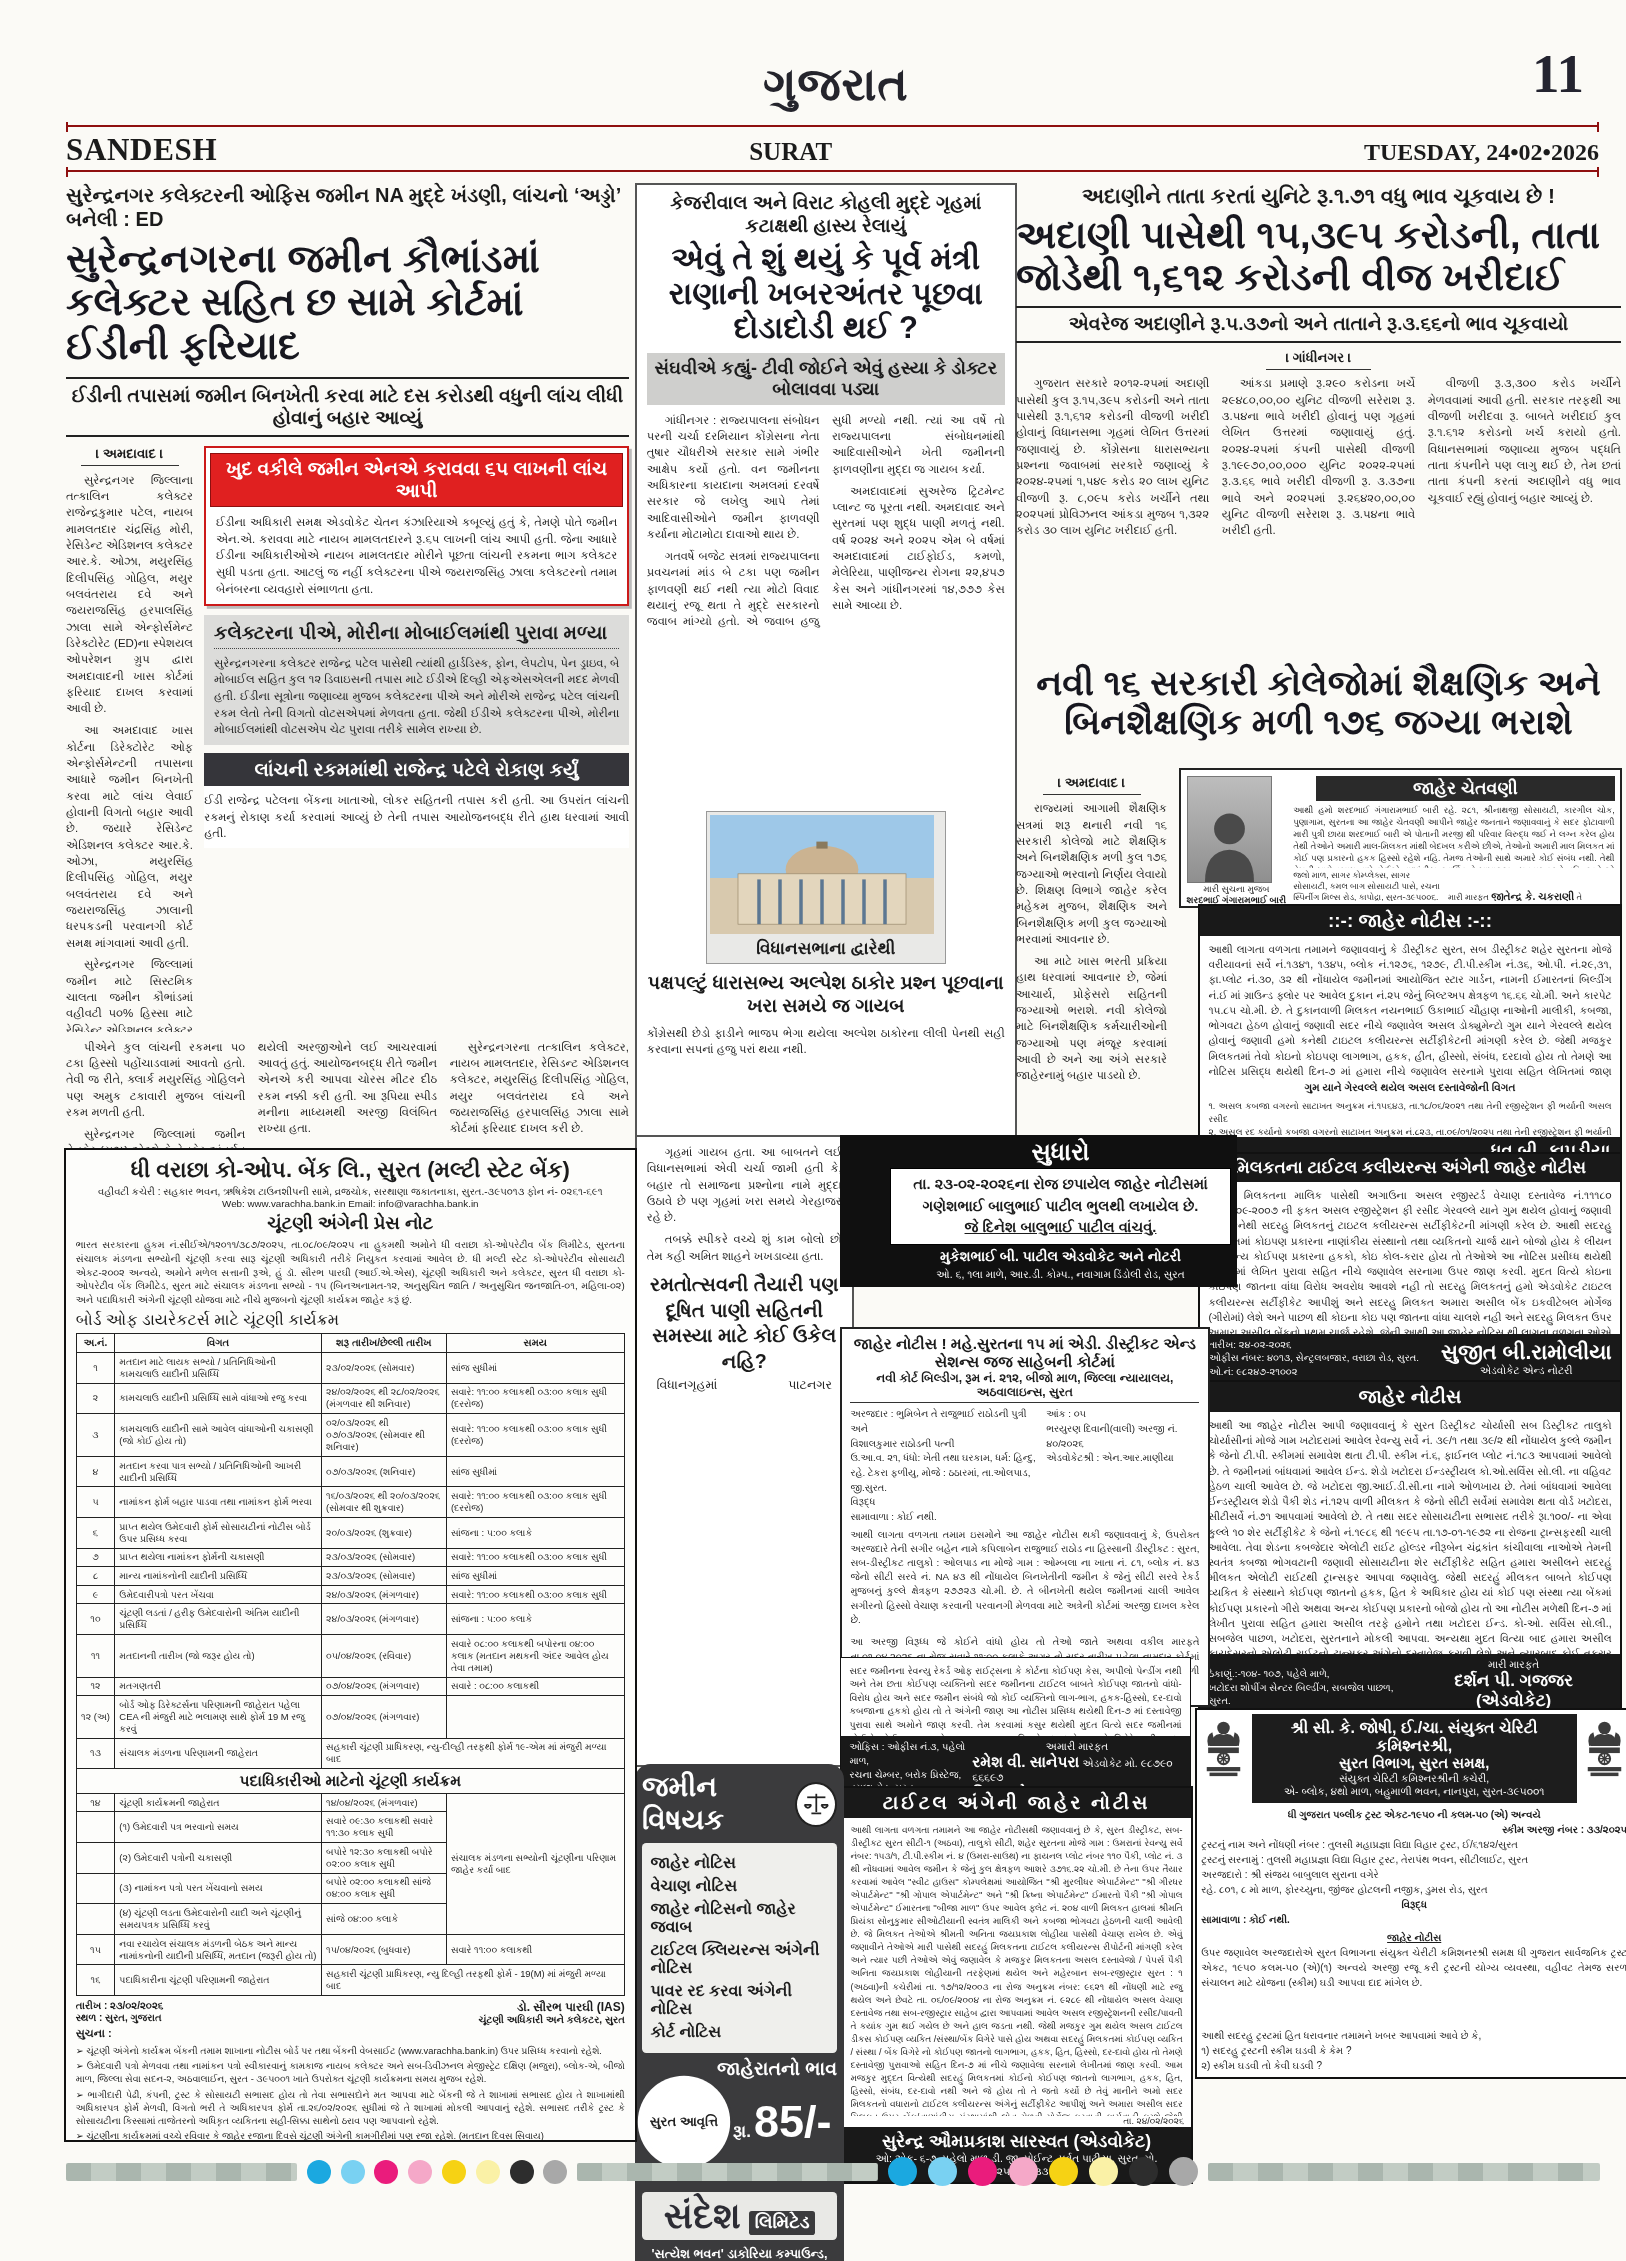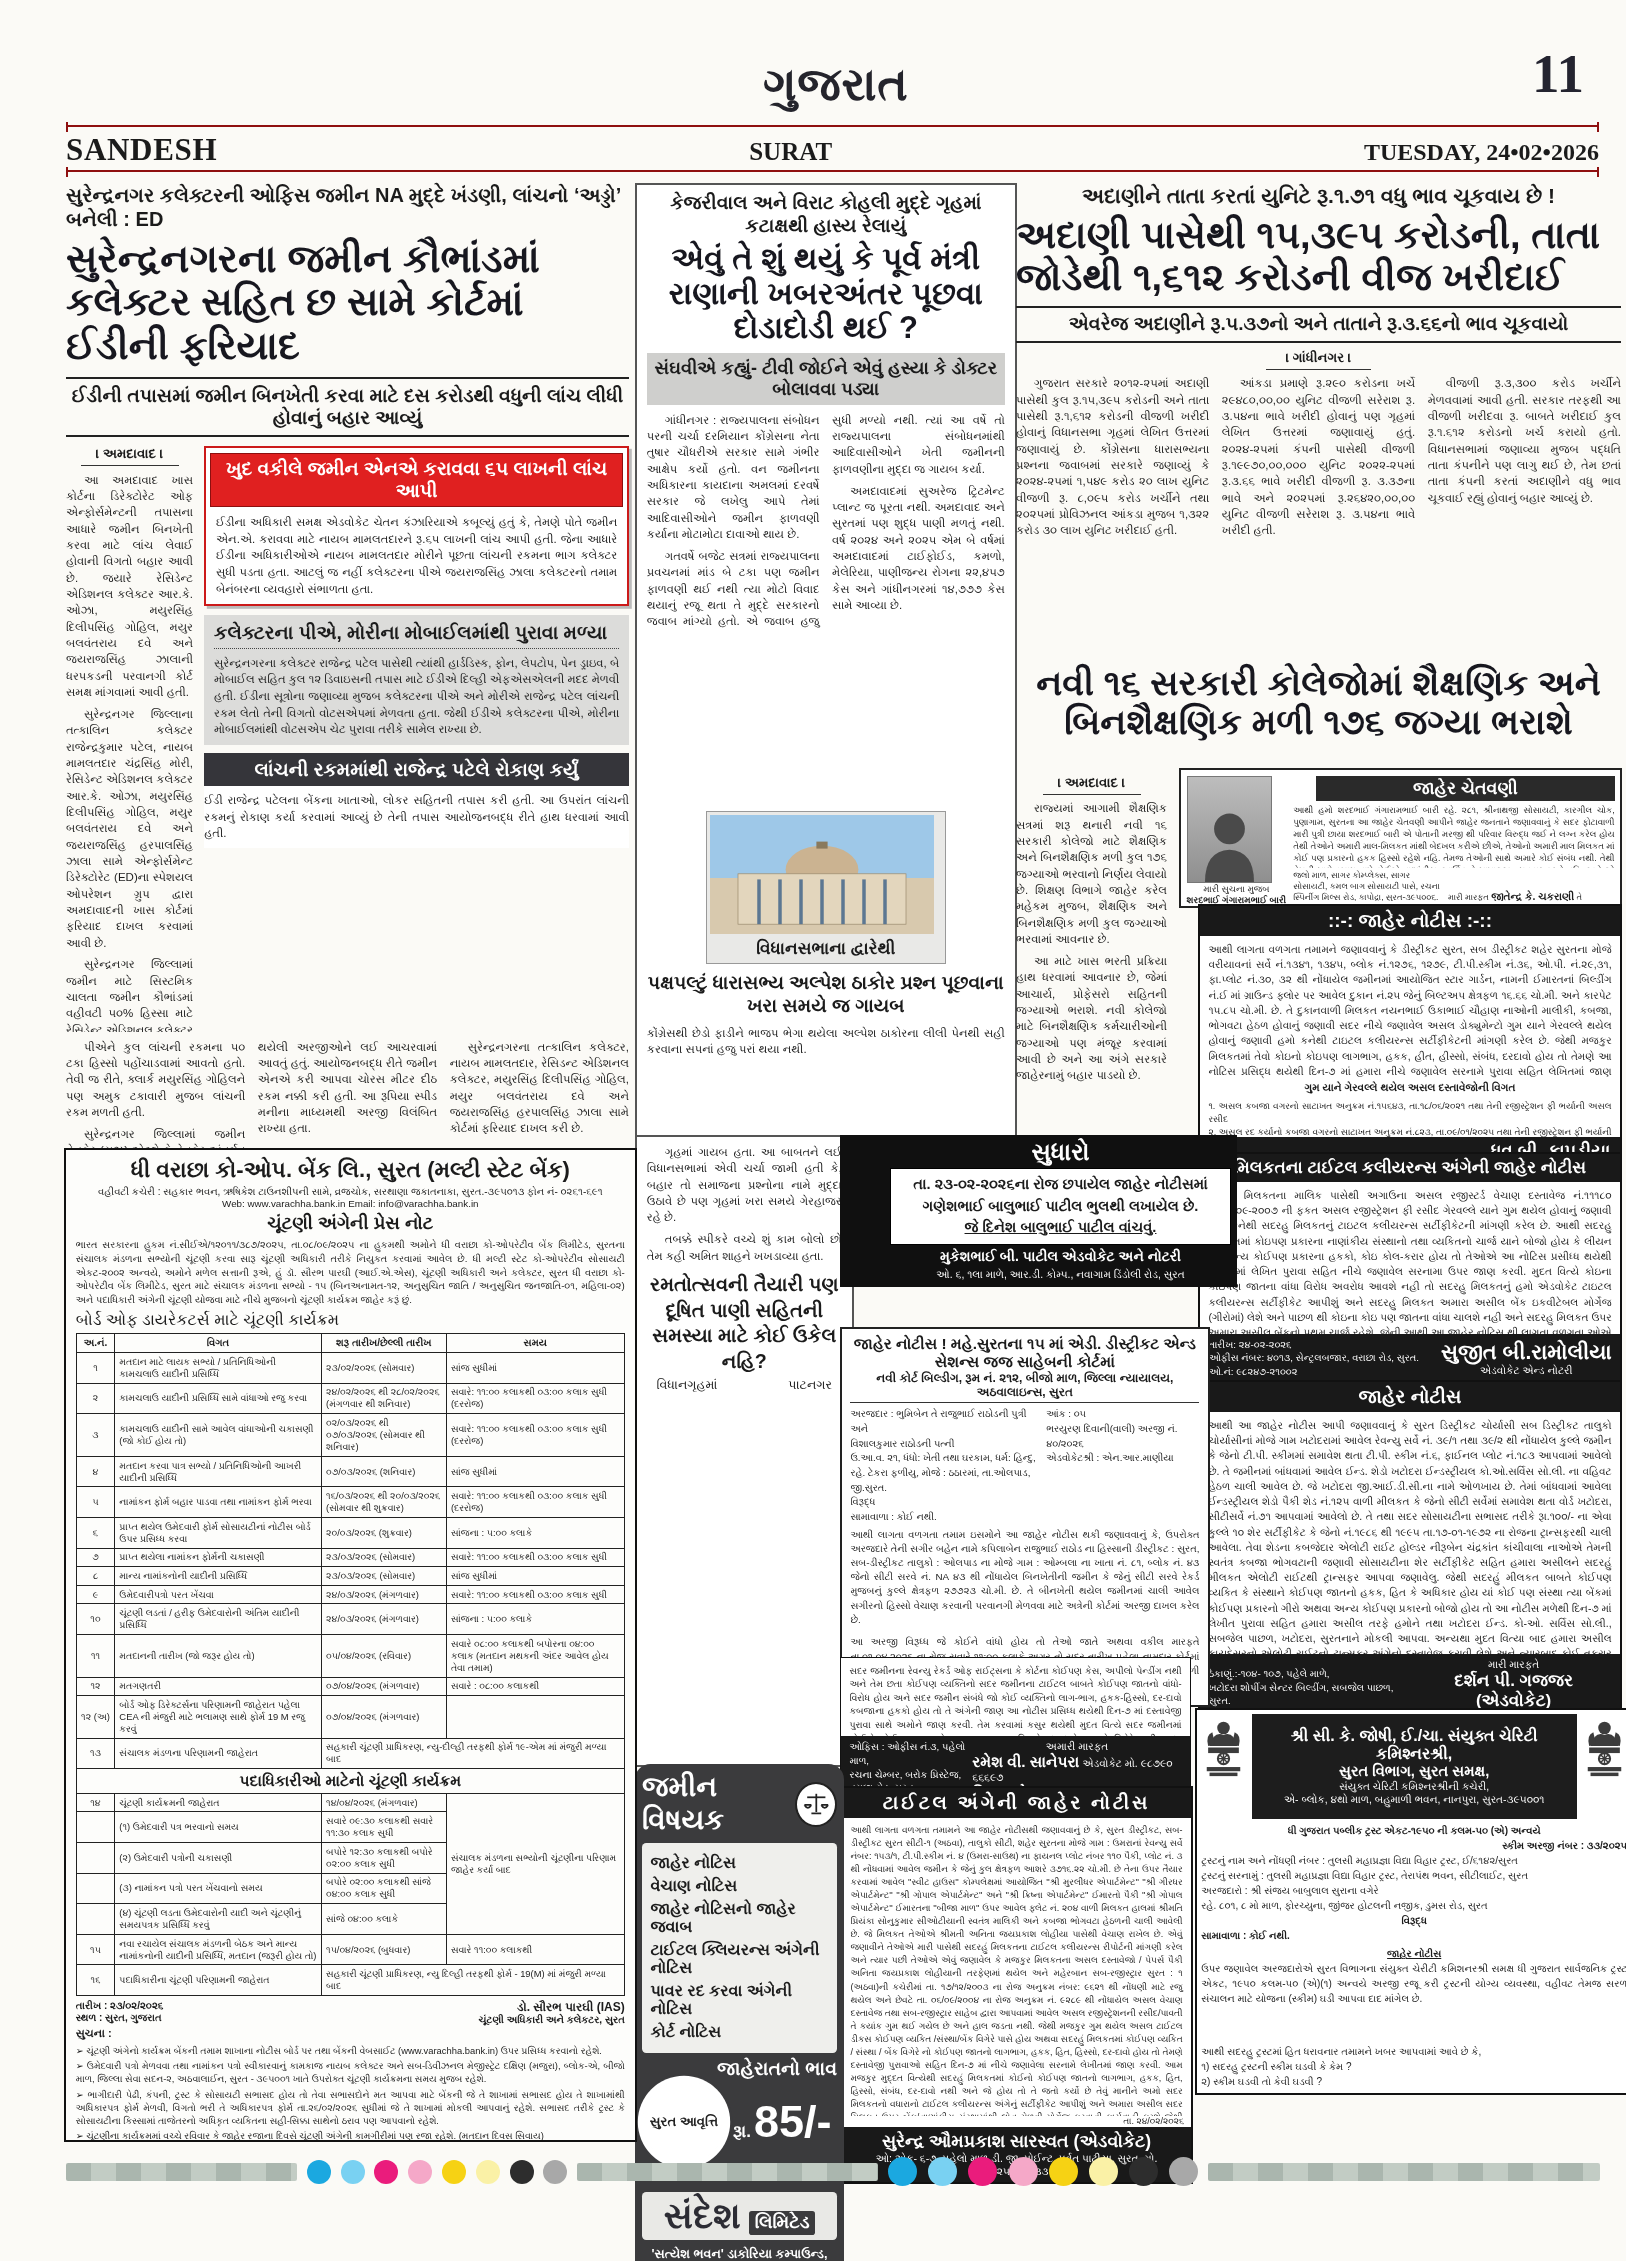--- a/index.html
+++ b/index.html
@@ -107,21 +107,21 @@
   .court-title{font-weight:bold;font-size:15.4px;text-align:center;}
   .court-sub{font-weight:bold;font-size:12px;text-align:center;border-bottom:1.4px solid #333;padding-bottom:3.5px;margin-bottom:4.2px;}
   .court-meta{display:flex;justify-content:space-between;font-size:9.8px;line-height:1.5;}
   .court-meta .r{min-width:38%;}
   
   .seal-row{display:flex;align-items:flex-start;gap:5.6px;}
   .reg-row{position:absolute;display:flex;align-items:center;gap:9.8px;}
   .reg-bar{height:18px;background:#b8c2bb;border-radius:2.1px;
            background-image:repeating-linear-gradient(90deg,#aab6ae 0 25px,#c2ccc4 25px 50px);}
   .reg-dot{width:29px;height:29px;border-radius:50%;}
-  .charity-head{background:#1d1d1d;color:#fff;text-align:center;padding:13px;font-weight:bold;}
+  .charity-head{background:#1d1d1d;color:#fff;text-align:center;padding:5px;font-weight:bold;}
   .charity-head .l1{font-size:16px;}
   .charity-head .l2{font-size:14.7px;}
   .charity-head .l3{font-size:10.5px;font-weight:normal;}
   .chr-line{font-size:10px;line-height:1.5;}
   .center{text-align:center;}
   .b{font-weight:bold;}
 </style>
 </head>
 <body>
 
@@ -138,22 +138,22 @@
   <div class="rule" style="top:170px;"></div>
 
   <div class="abs" style="left:66px;top:183px;width:563px;">
     <div class="kicker">સુરેન્દ્રનગર કલેક્ટરની ઓફિસ જમીન NA મુદ્દે ખંડણી, લાંચનો ‘અડ્ડો’ બનેલી : ED</div>
     <div class="headline" style="font-size:39px;margin:5.6px 0 9.8px;">સુરેન્દ્રનગરના જમીન કૌભાંડમાં કલેક્ટર સહિત છ સામે કોર્ટમાં ઈડીની ફરિયાદ</div>
     <div class="subhead-rules">ઈડીની તપાસમાં જમીન બિનખેતી કરવા માટે દસ કરોડથી વધુની લાંચ લીધી હોવાનું બહાર આવ્યું</div>
     <div style="display:flex;gap:11.2px;margin-top:9.8px;">
       <div style="width:127px;flex:none;">
         <div class="dateline" style="width:98px;">। અમદાવાદ ।</div>
         <div class="body-txt clip" style="height:560px;">
+            <p>સુરેન્દ્રનગર જિલ્લાના તત્કાલિન કલેક્ટર રાજેન્દ્રકુમાર પટેલ, નાયબ મામલતદાર ચંદ્રસિંહ મોરી, રેસિડેન્ટ એડિશનલ કલેક્ટર આર.કે. ઓઝા, મયુરસિંહ દિલીપસિંહ ગોહિલ, મયુર બલવંતરાય દવે અને જયરાજસિંહ હરપાલસિંહ ઝાલા સામે એન્ફોર્સમેન્ટ ડિરેક્ટોરેટ (ED)ના સ્પેશયલ ઓપરેશન ગ્રુપ દ્વારા અમદાવાદની ખાસ કોર્ટમાં ફરિયાદ દાખલ કરવામાં આવી છે.</p>
             <p>આ અમદાવાદ ખાસ કોર્ટના ડિરેક્ટોરેટ ઓફ એન્ફોર્સમેન્ટની તપાસના આધારે જમીન બિનખેતી કરવા માટે લાંચ લેવાઈ હોવાની વિગતો બહાર આવી છે. જયારે રેસિડેન્ટ એડિશનલ કલેક્ટર આર.કે. ઓઝા, મયુરસિંહ દિલીપસિંહ ગોહિલ, મયુર બલવંતરાય દવે અને જયરાજસિંહ ઝાલાની ધરપકડની પરવાનગી કોર્ટ સમક્ષ માંગવામાં આવી હતી.</p>
-            <p>સુરેન્દ્રનગર જિલ્લાના તત્કાલિન કલેક્ટર રાજેન્દ્રકુમાર પટેલ, નાયબ મામલતદાર ચંદ્રસિંહ મોરી, રેસિડેન્ટ એડિશનલ કલેક્ટર આર.કે. ઓઝા, મયુરસિંહ દિલીપસિંહ ગોહિલ, મયુર બલવંતરાય દવે અને જયરાજસિંહ હરપાલસિંહ ઝાલા સામે એન્ફોર્સમેન્ટ ડિરેક્ટોરેટ (ED)ના સ્પેશયલ ઓપરેશન ગ્રુપ દ્વારા અમદાવાદની ખાસ કોર્ટમાં ફરિયાદ દાખલ કરવામાં આવી છે.</p>
             <p>સુરેન્દ્રનગર જિલ્લામાં જમીન માટે સિસ્ટમિક ચાલતા જમીન કૌભાંડમાં વહીવટી ૫૦% હિસ્સા માટે રેસિડેન્ટ એડિશનલ કલેક્ટર રાજ્યના ૮૦ ટકા જમીનની અરજીઓ પર નિર્ણય લેતા હતા.</p>
           </div>
       </div>
       <div style="flex:1;">
         <div class="box-red">
           <div class="bx-title">ખુદ વકીલે જમીન એનએ કરાવવા ૬૫ લાખની લાંચ આપી</div>
           <div class="bx-body">ઈડીના અધિકારી સમક્ષ એડવોકેટ ચેતન કંઝારિયાએ કબૂલ્યું હતું કે, તેમણે પોતે જમીન એન.એ. કરાવવા માટે નાયબ મામલતદારને રૂ.૬૫ લાખની લાંચ આપી હતી. જેના આધારે ઈડીના અધિકારીઓએ નાયબ મામલતદાર મોરીને પૂછતા લાંચની રકમના ભાગ કલેક્ટર સુધી પડતા હતા. આટલું જ નહીં કલેક્ટરના પીએ જયરાજસિંહ ઝાલા કલેક્ટરનો તમામ બેનંબરના વ્યવહારો સંભાળતા હતા.</div>
         </div>
         <div class="box-gray" style="margin-top:8.4px;">
           <div class="bx-title">કલેક્ટરના પીએ, મોરીના મોબાઈલમાંથી પુરાવા મળ્યા</div>

